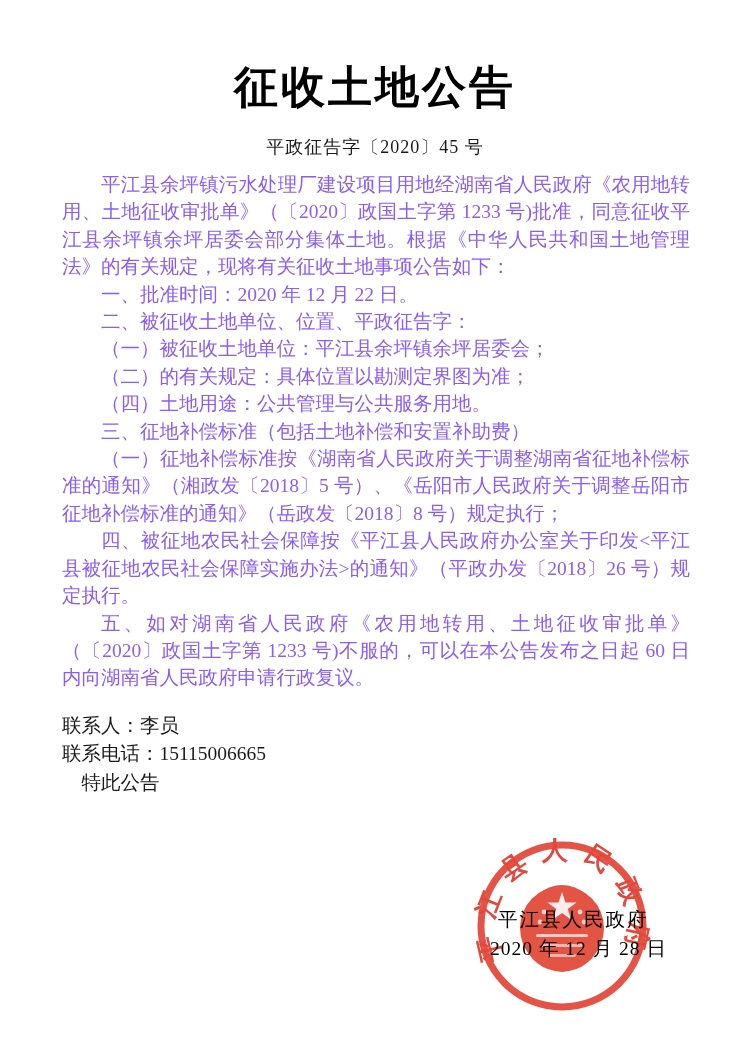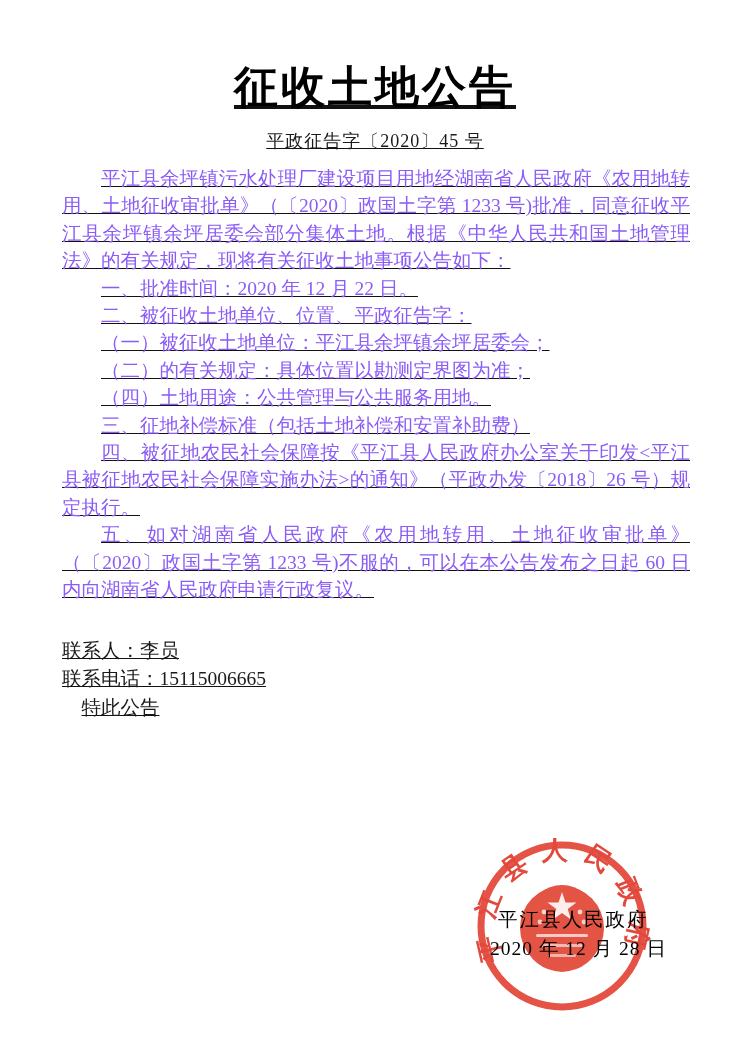--- a/index.html
+++ b/index.html
@@ -3,52 +3,51 @@
 <meta charset="utf-8">
 <style>
   html,body{margin:0;padding:0;background:#fff;}
   .page{
     position:relative;
     width:750px;height:1060px;
     background:#ffffff;
     overflow:hidden;
     font-family:"Liberation Serif","DejaVu Serif",serif;
     color:#111;
-    text-decoration:underline;
   }
   .doc-title{
     margin:0;
     padding-top:58px;
     text-align:center;
     font-family:"Liberation Sans","DejaVu Sans",sans-serif;
     font-weight:900;
     font-size:44px;
     letter-spacing:3px;
     color:#000;
   }
   .doc-number{
-    margin-top:12px;
+    margin-top:18px;
     text-align:center;
     font-size:18px;
     letter-spacing:1px;
     color:#1a1a1a;
   }
   .doc-body{
     margin:12px 60px 0 62px;
     font-size:19.5px;
     line-height:27.4px;
     text-align:justify;
     color:#8b5cf6;
   }
   .doc-body p.para{
     margin:0;
     text-indent:2em;
   }
   .contact-block{
-    margin:33px 60px 0 62px;
+    margin:20px 60px 0 62px;
     font-size:19.5px;
     line-height:28.5px;
     color:#1a1a1a;
   }
   .contact-block .line{margin:0;}
   .contact-block .closing{padding-left:1em;}
   .signature-block{
     position:absolute;
     left:490px;
     top:905px;
@@ -80,20 +79,21 @@
   <div class="doc-number">平政征告字〔2020〕45 号</div>
 
   <div class="doc-body">
       <p class="para">平江县余坪镇污水处理厂建设项目用地经湖南省人民政府《农用地转用、土地征收审批单》（〔2020〕政国土字第 1233 号)批准，同意征收平江县余坪镇余坪居委会部分集体土地。根据《中华人民共和国土地管理法》的有关规定，现将有关征收土地事项公告如下：</p>
       <p class="para">一、批准时间：2020 年 12 月 22 日。</p>
       <p class="para">二、被征收土地单位、位置、平政征告字：</p>
       <p class="para">（一）被征收土地单位：平江县余坪镇余坪居委会；</p>
       <p class="para">（二）的有关规定：具体位置以勘测定界图为准；</p>
       <p class="para">（四）土地用途：公共管理与公共服务用地。</p>
       <p class="para">三、征地补偿标准（包括土地补偿和安置补助费）</p>
+      <p class="para">（一）征地补偿标准按《湖南省人民政府关于调整湖南省征地补偿标准的通知》（湘政发〔2018〕5 号）、《岳阳市人民政府关于调整岳阳市征地补偿标准的通知》（岳政发〔2018〕8 号）规定执行；</p>
       <p class="para">四、被征地农民社会保障按《平江县人民政府办公室关于印发&lt;平江县被征地农民社会保障实施办法&gt;的通知》（平政办发〔2018〕26 号）规定执行。</p>
       <p class="para">五、如对湖南省人民政府《农用地转用、土地征收审批单》（〔2020〕政国土字第 1233 号)不服的，可以在本公告发布之日起 60 日内向湖南省人民政府申请行政复议。</p>
     </div>
 
   <div class="contact-block">
     <p class="line">联系人：李员</p>
     <p class="line">联系电话：15115006665</p>
     <p class="line closing">特此公告</p>
   </div>
 

